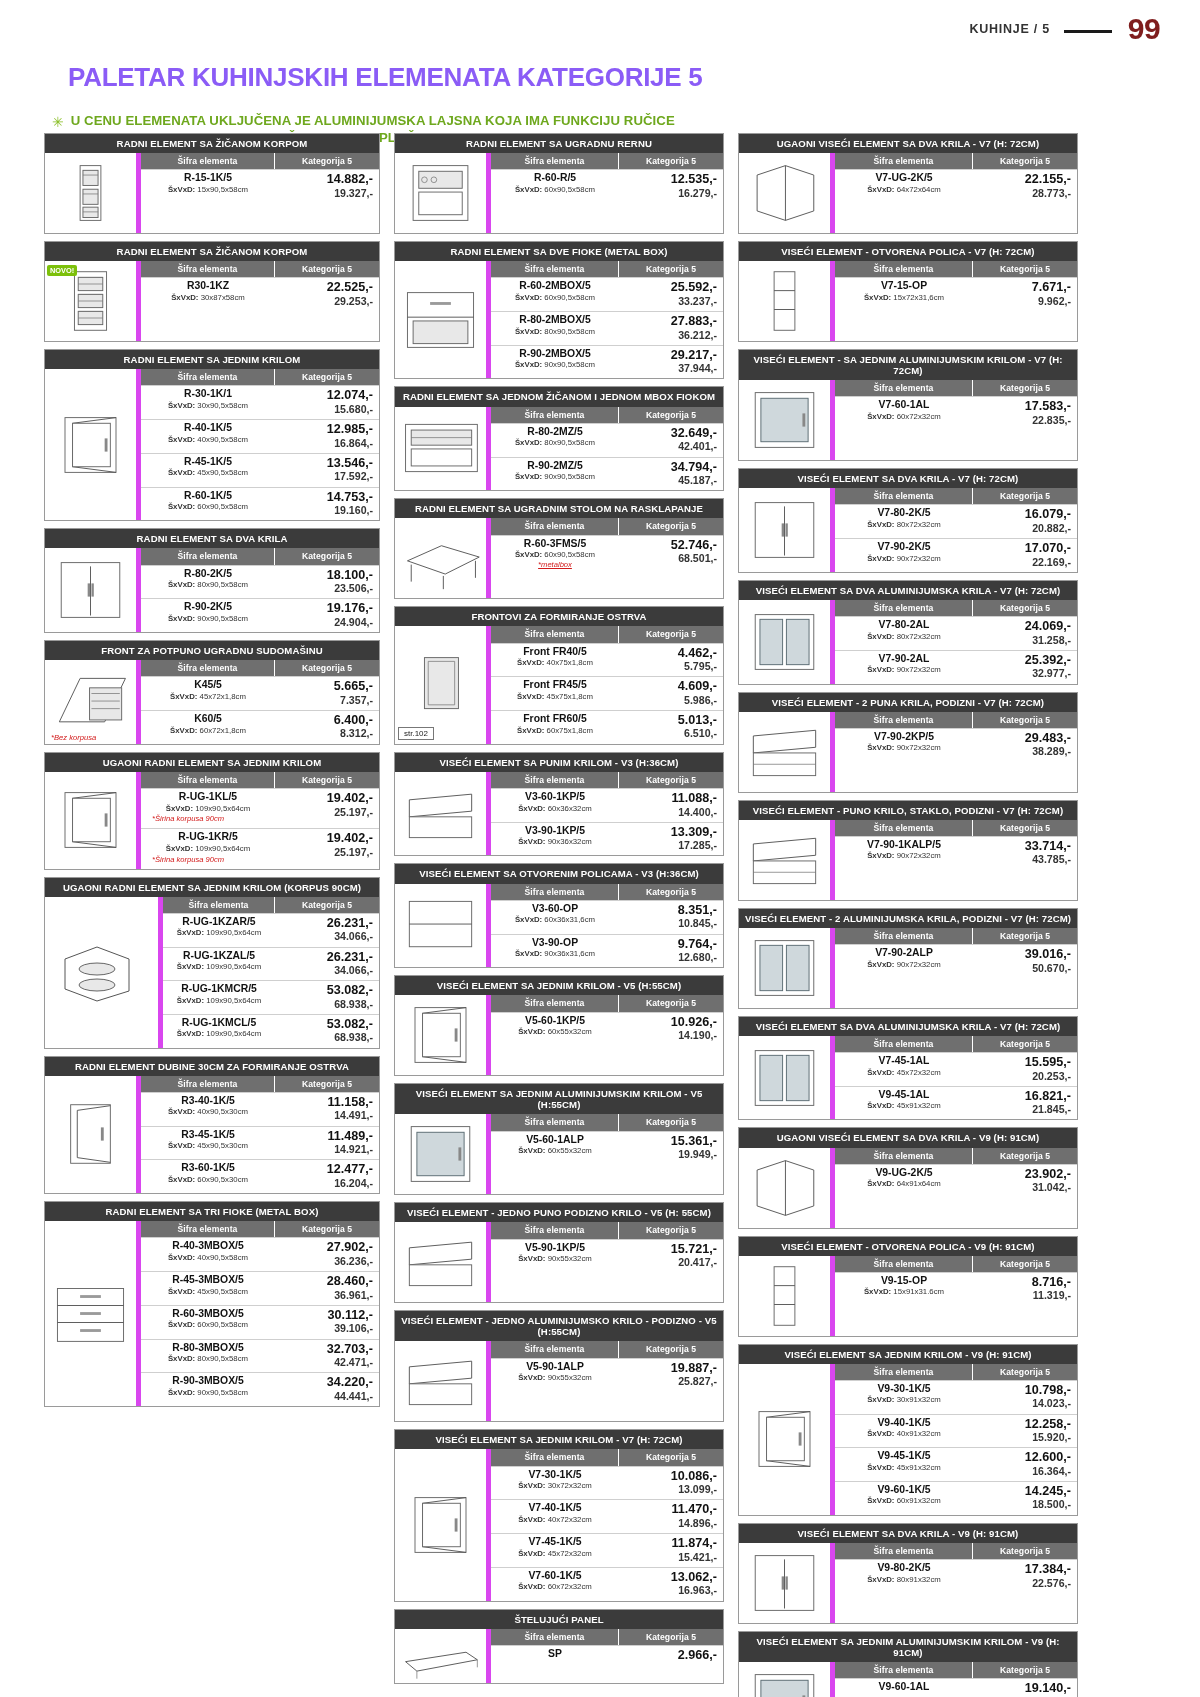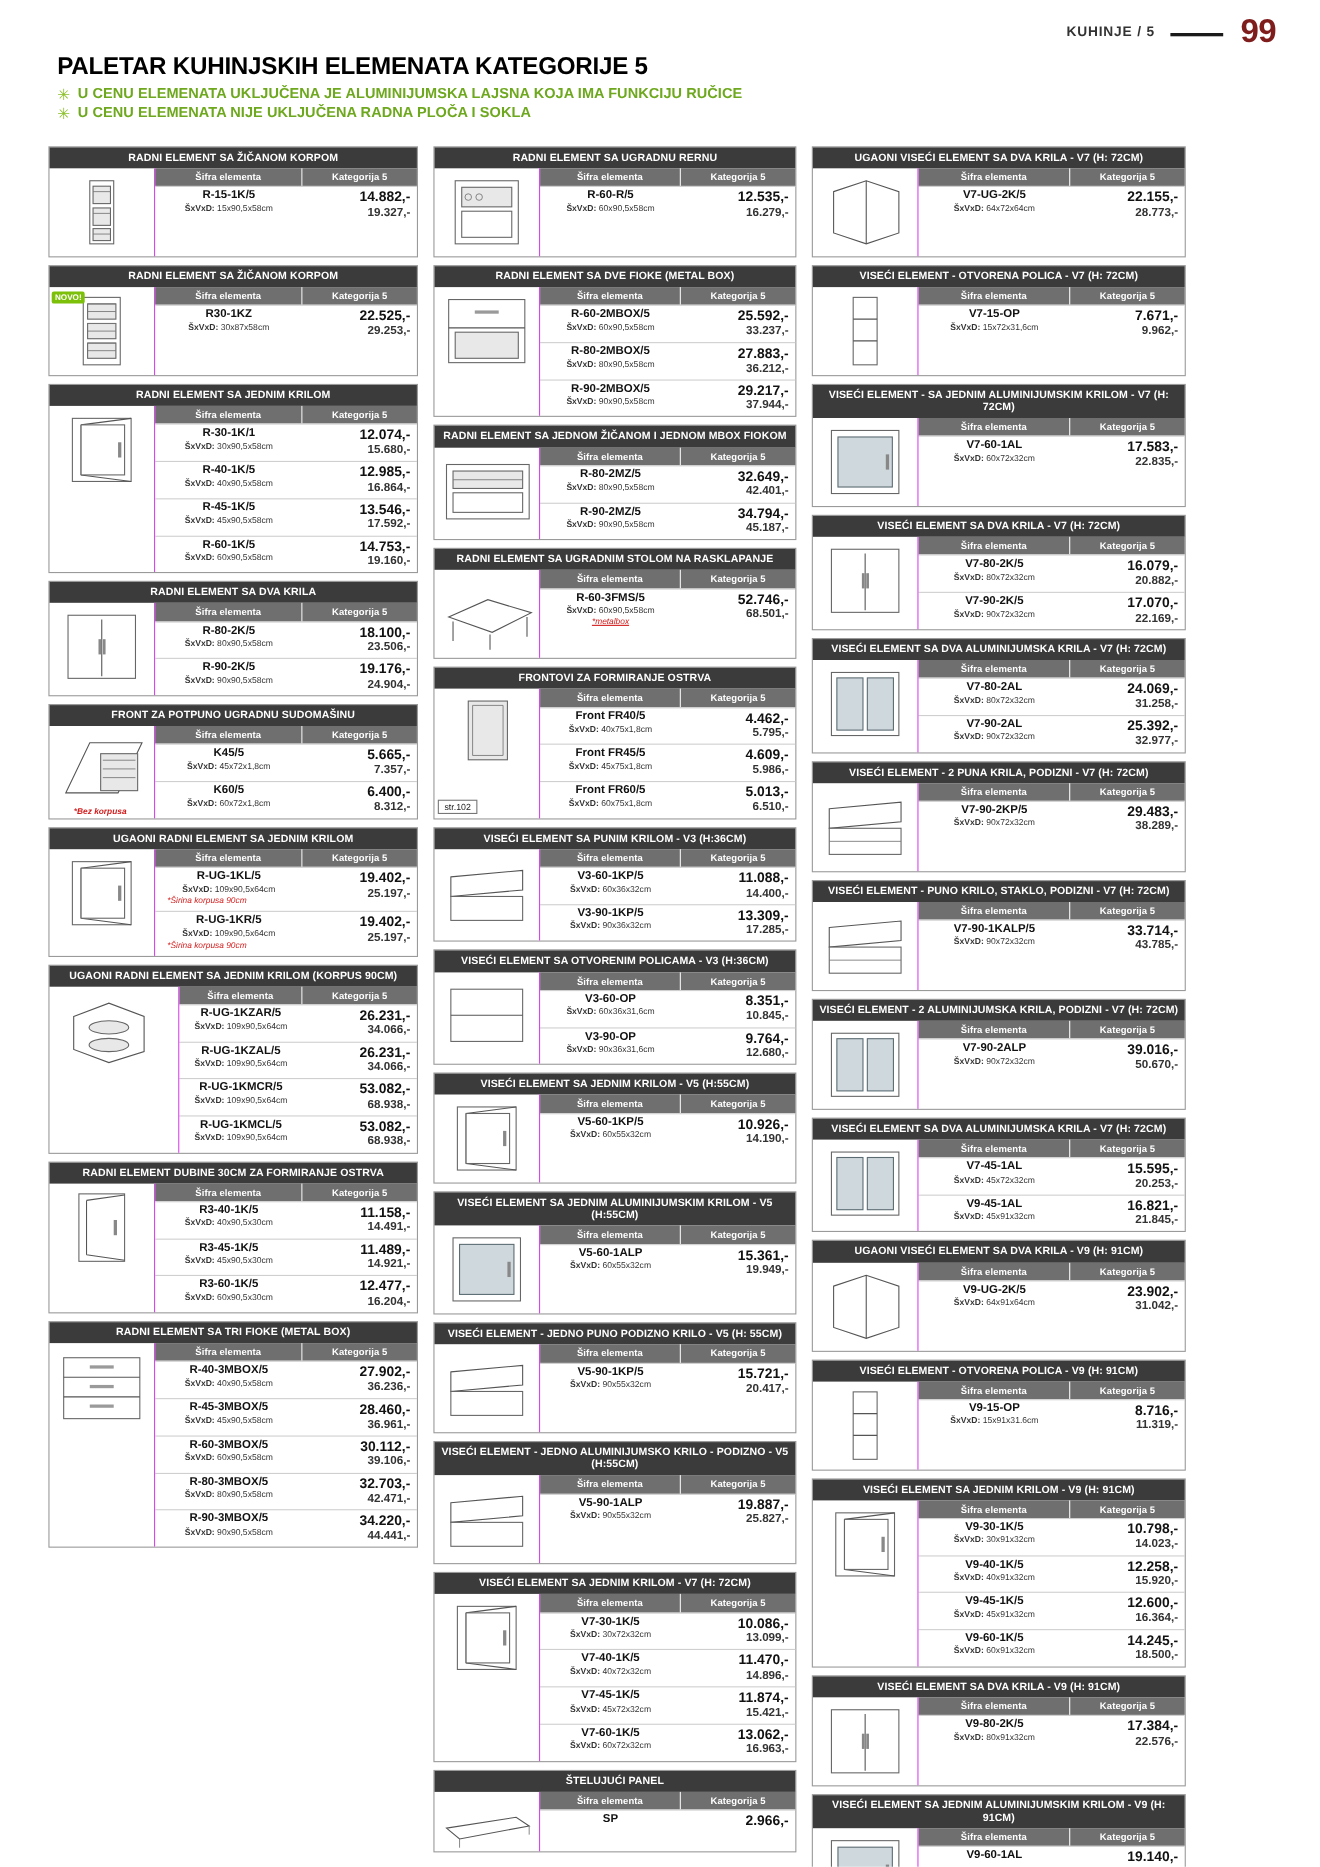--- a/index.html
+++ b/index.html
@@ -21,22 +21,22 @@
   }
   .topbar .rule {
     position:absolute; right:88px; top:30px; width:48px; height:3px; background:#1a1a1a;
   }
   .topbar .pageno {
     position:absolute; right:40px; top:12px;
     font-size:30px; font-weight:800; color:#7f1d1d; letter-spacing:-.02em;
   }
 
   h1.title {
-    margin:0; padding:0 0 0 52px;
-    font-size:22px; font-weight:800; letter-spacing:-.01em; color:#000000;
+    margin:16px; padding:0 0 0 52px;
+    font-size:26px; font-weight:800; letter-spacing:-.01em; color:#8b5cf6;
     line-height:1.05;
   }
   .notes { padding:6px 0 8px 52px; }
   .note { display:flex; align-items:flex-start; gap:7px; line-height:1.25; }
   .note .star { color:#8bbf2a; font-size:14px; line-height:1; margin-top:2px; }
   .note .txt { font-size:13.2px; font-weight:700; color:#6ea81e; letter-spacing:.005em; }
 
   
   .cols {
     position:absolute; left:44px; top:133px; width:1116px;
@@ -48,22 +48,22 @@
 
   
   .block { border:1px solid #9a9a9a; background:#fff; }
   .bhead {
     background:#3b3b3b; color:#fff;
     font-size:9.6px; font-weight:700; letter-spacing:.01em;
     text-align:center; padding:4px 3px; line-height:1.15;
   }
   .brow { display:flex; }
   .bimg {
-    width:96px; flex:0 0 96px; border-right:1px solid #d946ef;
-    display:flex; align-items:flex-start; justify-content:center; padding:3px;
+    width:96px; flex:0 0 96px; border-right:5px solid #d946ef;
+    display:flex; align-items:center; justify-content:center; padding:3px;
     position:relative;
   }
   .bimg.wide { width:118px; flex:0 0 118px; }
   .btbl { flex:1; display:flex; flex-direction:column; }
 
   .thead { display:flex; }
   .thead .th {
     font-size:8.6px; font-weight:700; color:#fff; background:#6f6f6f;
     padding:3px 4px; text-align:center; letter-spacing:.01em;
   }
@@ -287,21 +287,21 @@
         </div>
         <div class="block">
           <div class="bhead">FRONT ZA POTPUNO UGRADNU SUDOMAŠINU</div>
           <div class="brow">
             <div class="bimg">
               <svg width="90" height="74" viewBox="0 0 90 74">
                 <path class="ln" d="M12 58 L34 12 L82 12 L60 58 Z" fill="#f2f2f2"></path>
                 <rect x="44" y="22" width="34" height="34" class="fillg"></rect>
                 <path class="ln2" d="M46 28h30M46 36h30M46 44h30"></path>
               </svg>
-              <div class="foot-note" style="position: absolute; left: 16px; bottom: 0px; font-weight: bold;">*Bez korpusa</div>
+              <div class="foot-note" style="position: absolute; left: 0px; bottom: 0px;">*Bez korpusa</div>
             </div>
             <div class="btbl">
               <div class="thead">
                 <div class="th code">Šifra elementa</div>
                 <div class="th cat">Kategorija 5</div>
               </div>
               <div class="item">
                 <div class="c-left">
                   <div class="code">K45/5</div>
                   <div class="dims"><span class="lbl">ŠxVxD:</span> 45x72x1,8cm</div>

